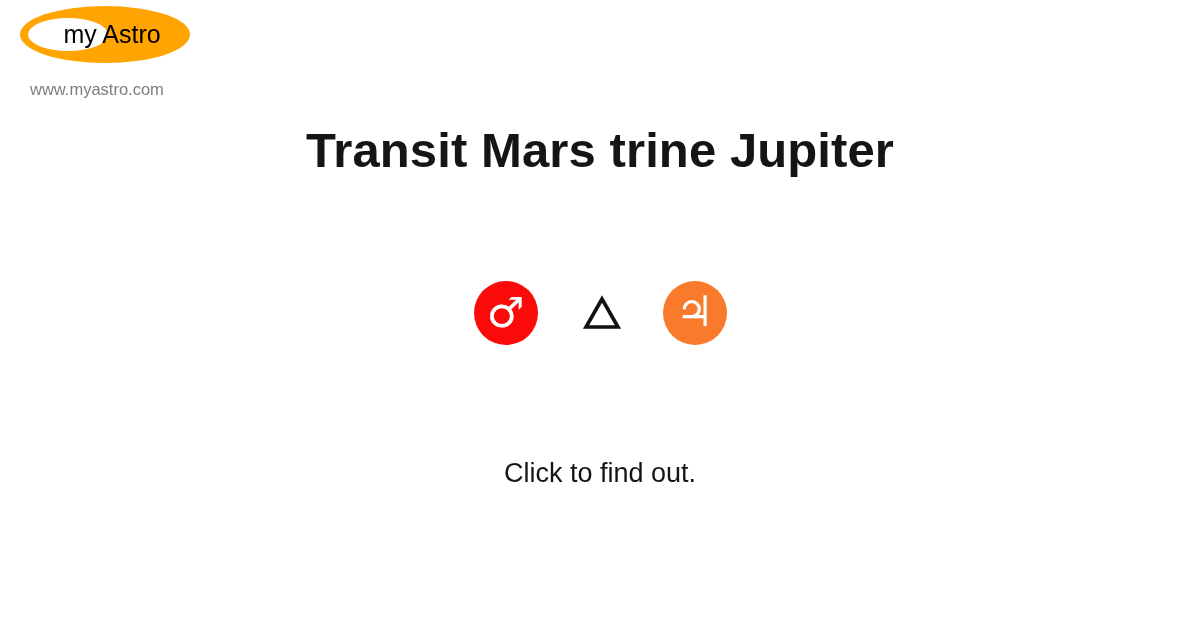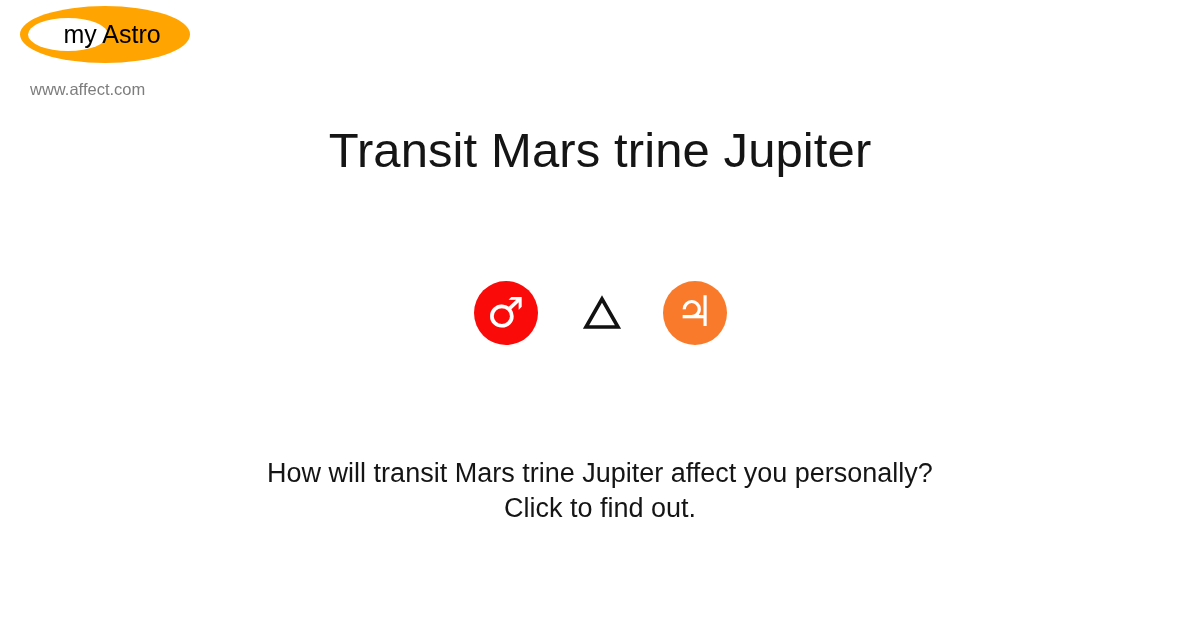--- a/index.html
+++ b/index.html
@@ -78,21 +78,21 @@
 
   
   #page-title {
     position: absolute;
     left: 0;
     top: 121px;
     width: 1200px;
     text-align: center;
     font-size: 49px;
     line-height: 58px;
-    font-weight: 400;
+    font-weight: 700;
     color: #151515;
     letter-spacing: 0.1px;
     white-space: nowrap;
   }
 
   
   #aspect-row {
     position: absolute;
     left: 0;
     top: 281px;
@@ -151,21 +151,21 @@
 </style>
 </head>
 <body>
 
 <div id="brand-block">
   <div id="logo-badge">
     <div id="logo-ellipse-outer"></div>
     <div id="logo-ellipse-inner"></div>
     <div id="logo-wordmark">my Astro</div>
   </div>
-  <div id="logo-url">www.affect.com</div>
+  <div id="logo-url">www.myastro.com</div>
 </div>
 
 <div id="page-title">Transit Mars trine Jupiter</div>
 
 <div id="aspect-row">
 
   <div class="planet-disc" id="mars-disc">
     <span class="planet-glyph">♂</span>
   </div>
 
@@ -179,15 +179,14 @@
 
   <div id="aspect-gap-right"></div>
 
   <div class="planet-disc" id="jupiter-disc">
     <span class="planet-glyph">♃</span>
   </div>
 
 </div>
 
 <div id="cta-text">
-  <span class="cta-line">How will transit Mars trine Jupiter affect you personally?</span>
   <span class="cta-line">Click to find out.</span>
 </div>
 
 </body></html>

